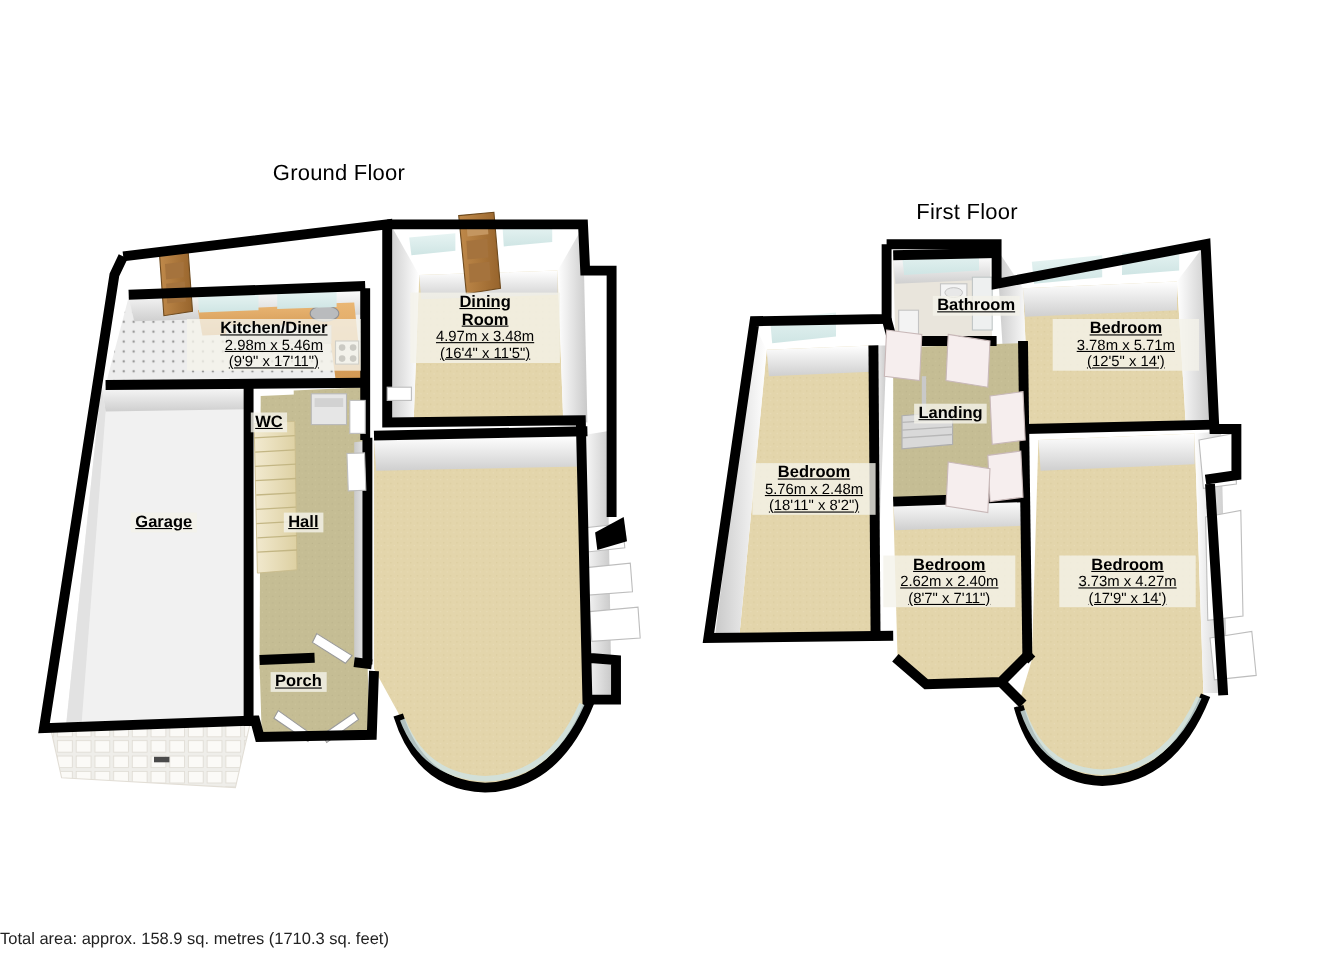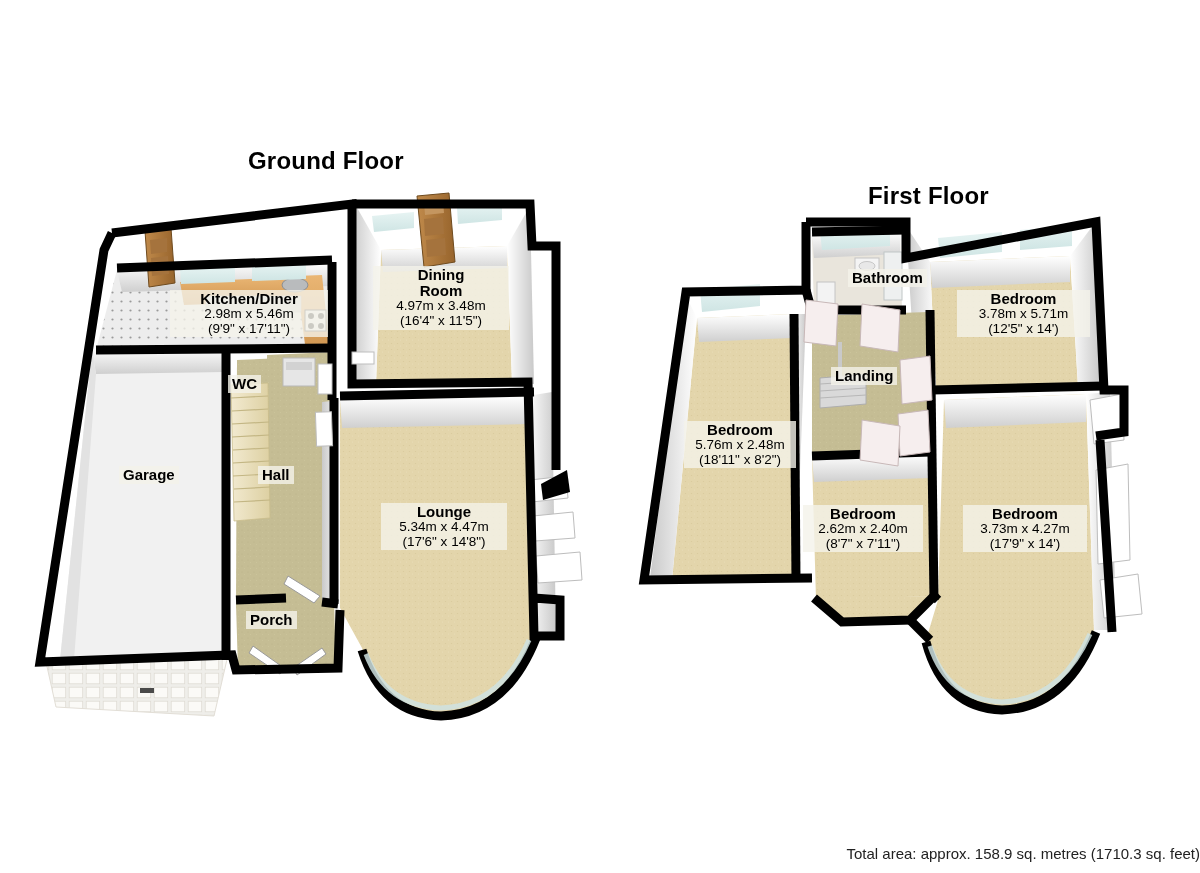--- a/index.html
+++ b/index.html
@@ -15,57 +15,58 @@
     overflow: hidden;
   }
   #plan-root {
     position: absolute;
     left: 0; top: 0;
     width: 1200px;
     height: 873px;
   }
   .floor-title {
     position: absolute;
-    font-size: 24px;
-    font-weight: bold;
+    font-size: 20px;
+    font-weight: normal;
     color: #000000;
     letter-spacing: 0.2px;
     white-space: nowrap;
   }
   #ground-floor-title { left: 248px; top: 147px; }
-  #first-floor-title  { left: 868px; top: 182px; }
+  #first-floor-title  { left: 833px; top: 182px; }
 
   .room-label {
     position: absolute;
     text-align: center;
     color: #000000;
     background: rgba(244,242,234,0.80);
     padding: 1px 4px;
     line-height: 1.08;
     white-space: nowrap;
     pointer-events: none;
+    text-decoration: underline;
   }
   .room-label .rl-name {
     display: block;
     font-weight: bold;
     font-size: 15px;
   }
   .room-label .rl-dim {
     display: block;
     font-size: 13.5px;
     font-weight: normal;
   }
   .room-label.small-only .rl-name { font-size: 15px; }
 
   #total-area {
     position: absolute;
     left: 0;
     top: 845px;
     width: 1200px;
-    text-align: right;
+    text-align: left;
     font-size: 15px;
     color: #222222;
   }
   svg { display: block; }
 </style>
 </head>
 <body>
 
 <div id="plan-root">
 
@@ -369,25 +370,20 @@
   </div>
 
   <div class="room-label small-only" style="left:119px; top:466px;">
     <span class="rl-name">Garage</span>
   </div>
 
   <div class="room-label small-only" style="left:258px; top:466px;">
     <span class="rl-name">Hall</span>
   </div>
 
-  <div class="room-label" style="left:381px; top:503px; width:118px;">
-    <span class="rl-name">Lounge</span>
-    <span class="rl-dim">5.34m x 4.47m</span>
-    <span class="rl-dim">(17'6" x 14'8")</span>
-  </div>
 
   <div class="room-label small-only" style="left:246px; top:611px;">
     <span class="rl-name">Porch</span>
   </div>
 
   <div class="room-label small-only" style="left:848px; top:269px;">
     <span class="rl-name">Bathroom</span>
   </div>
 
   <div class="room-label" style="left:957px; top:290px; width:125px;">

